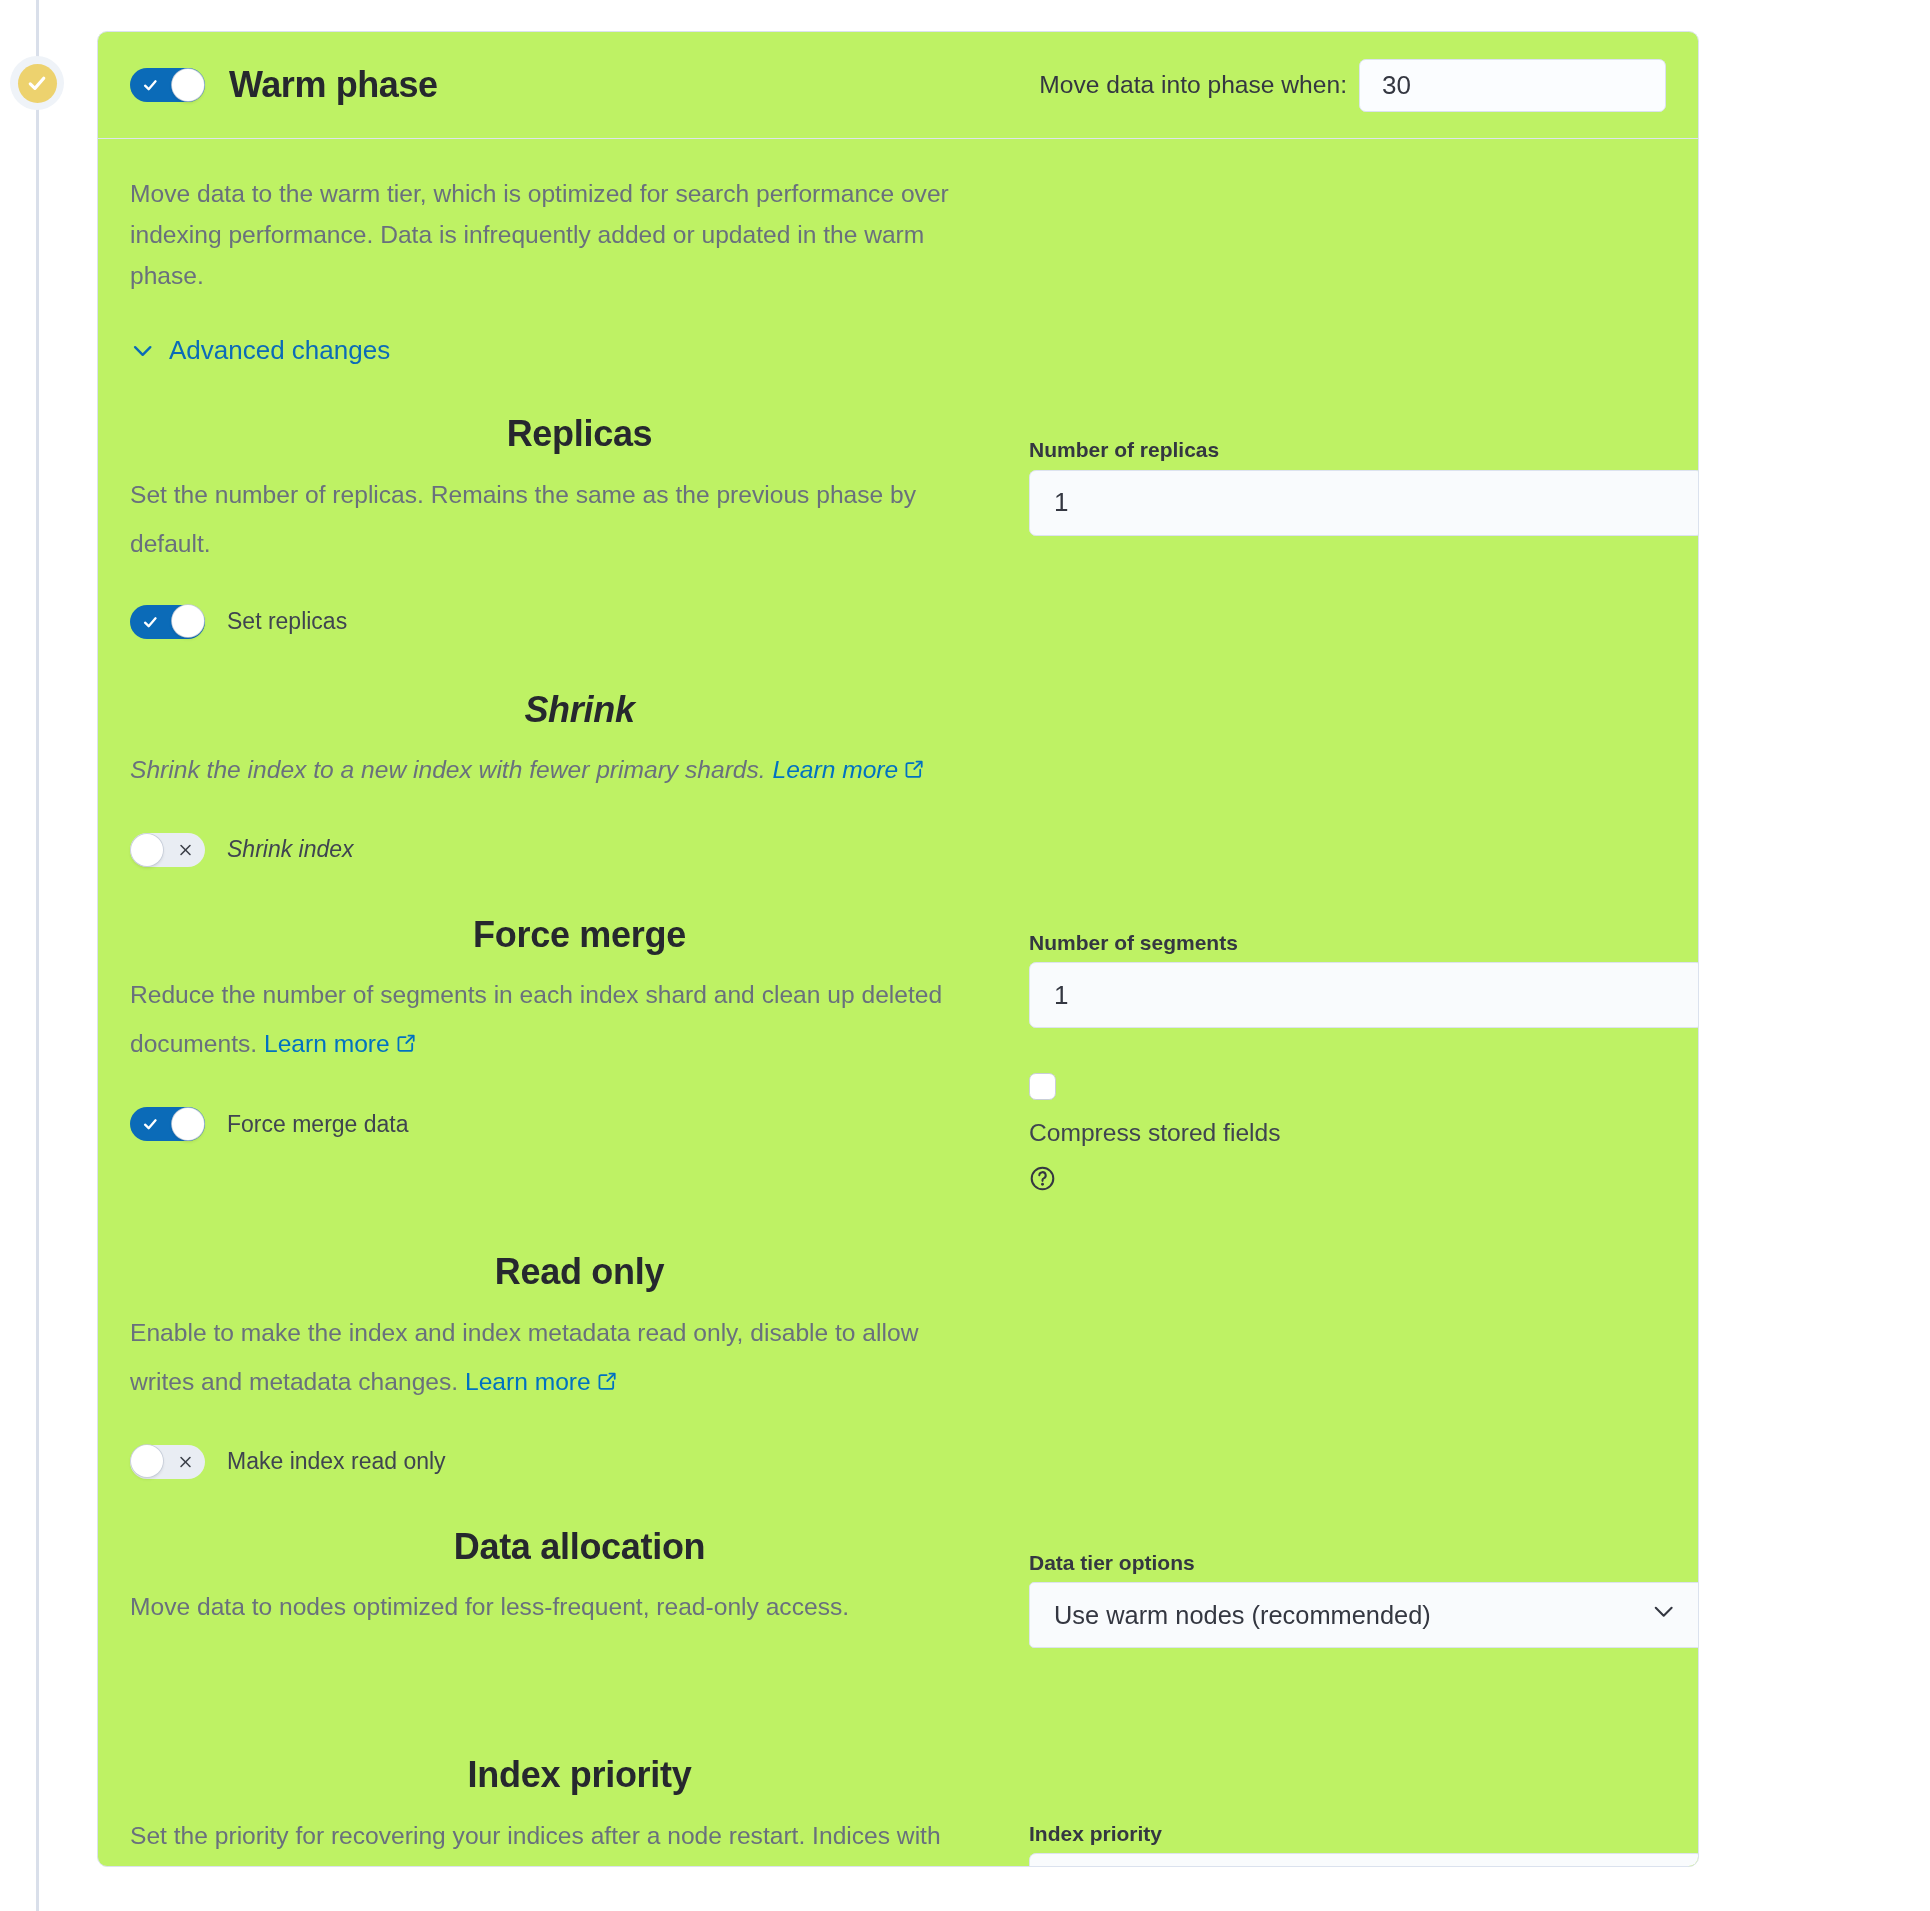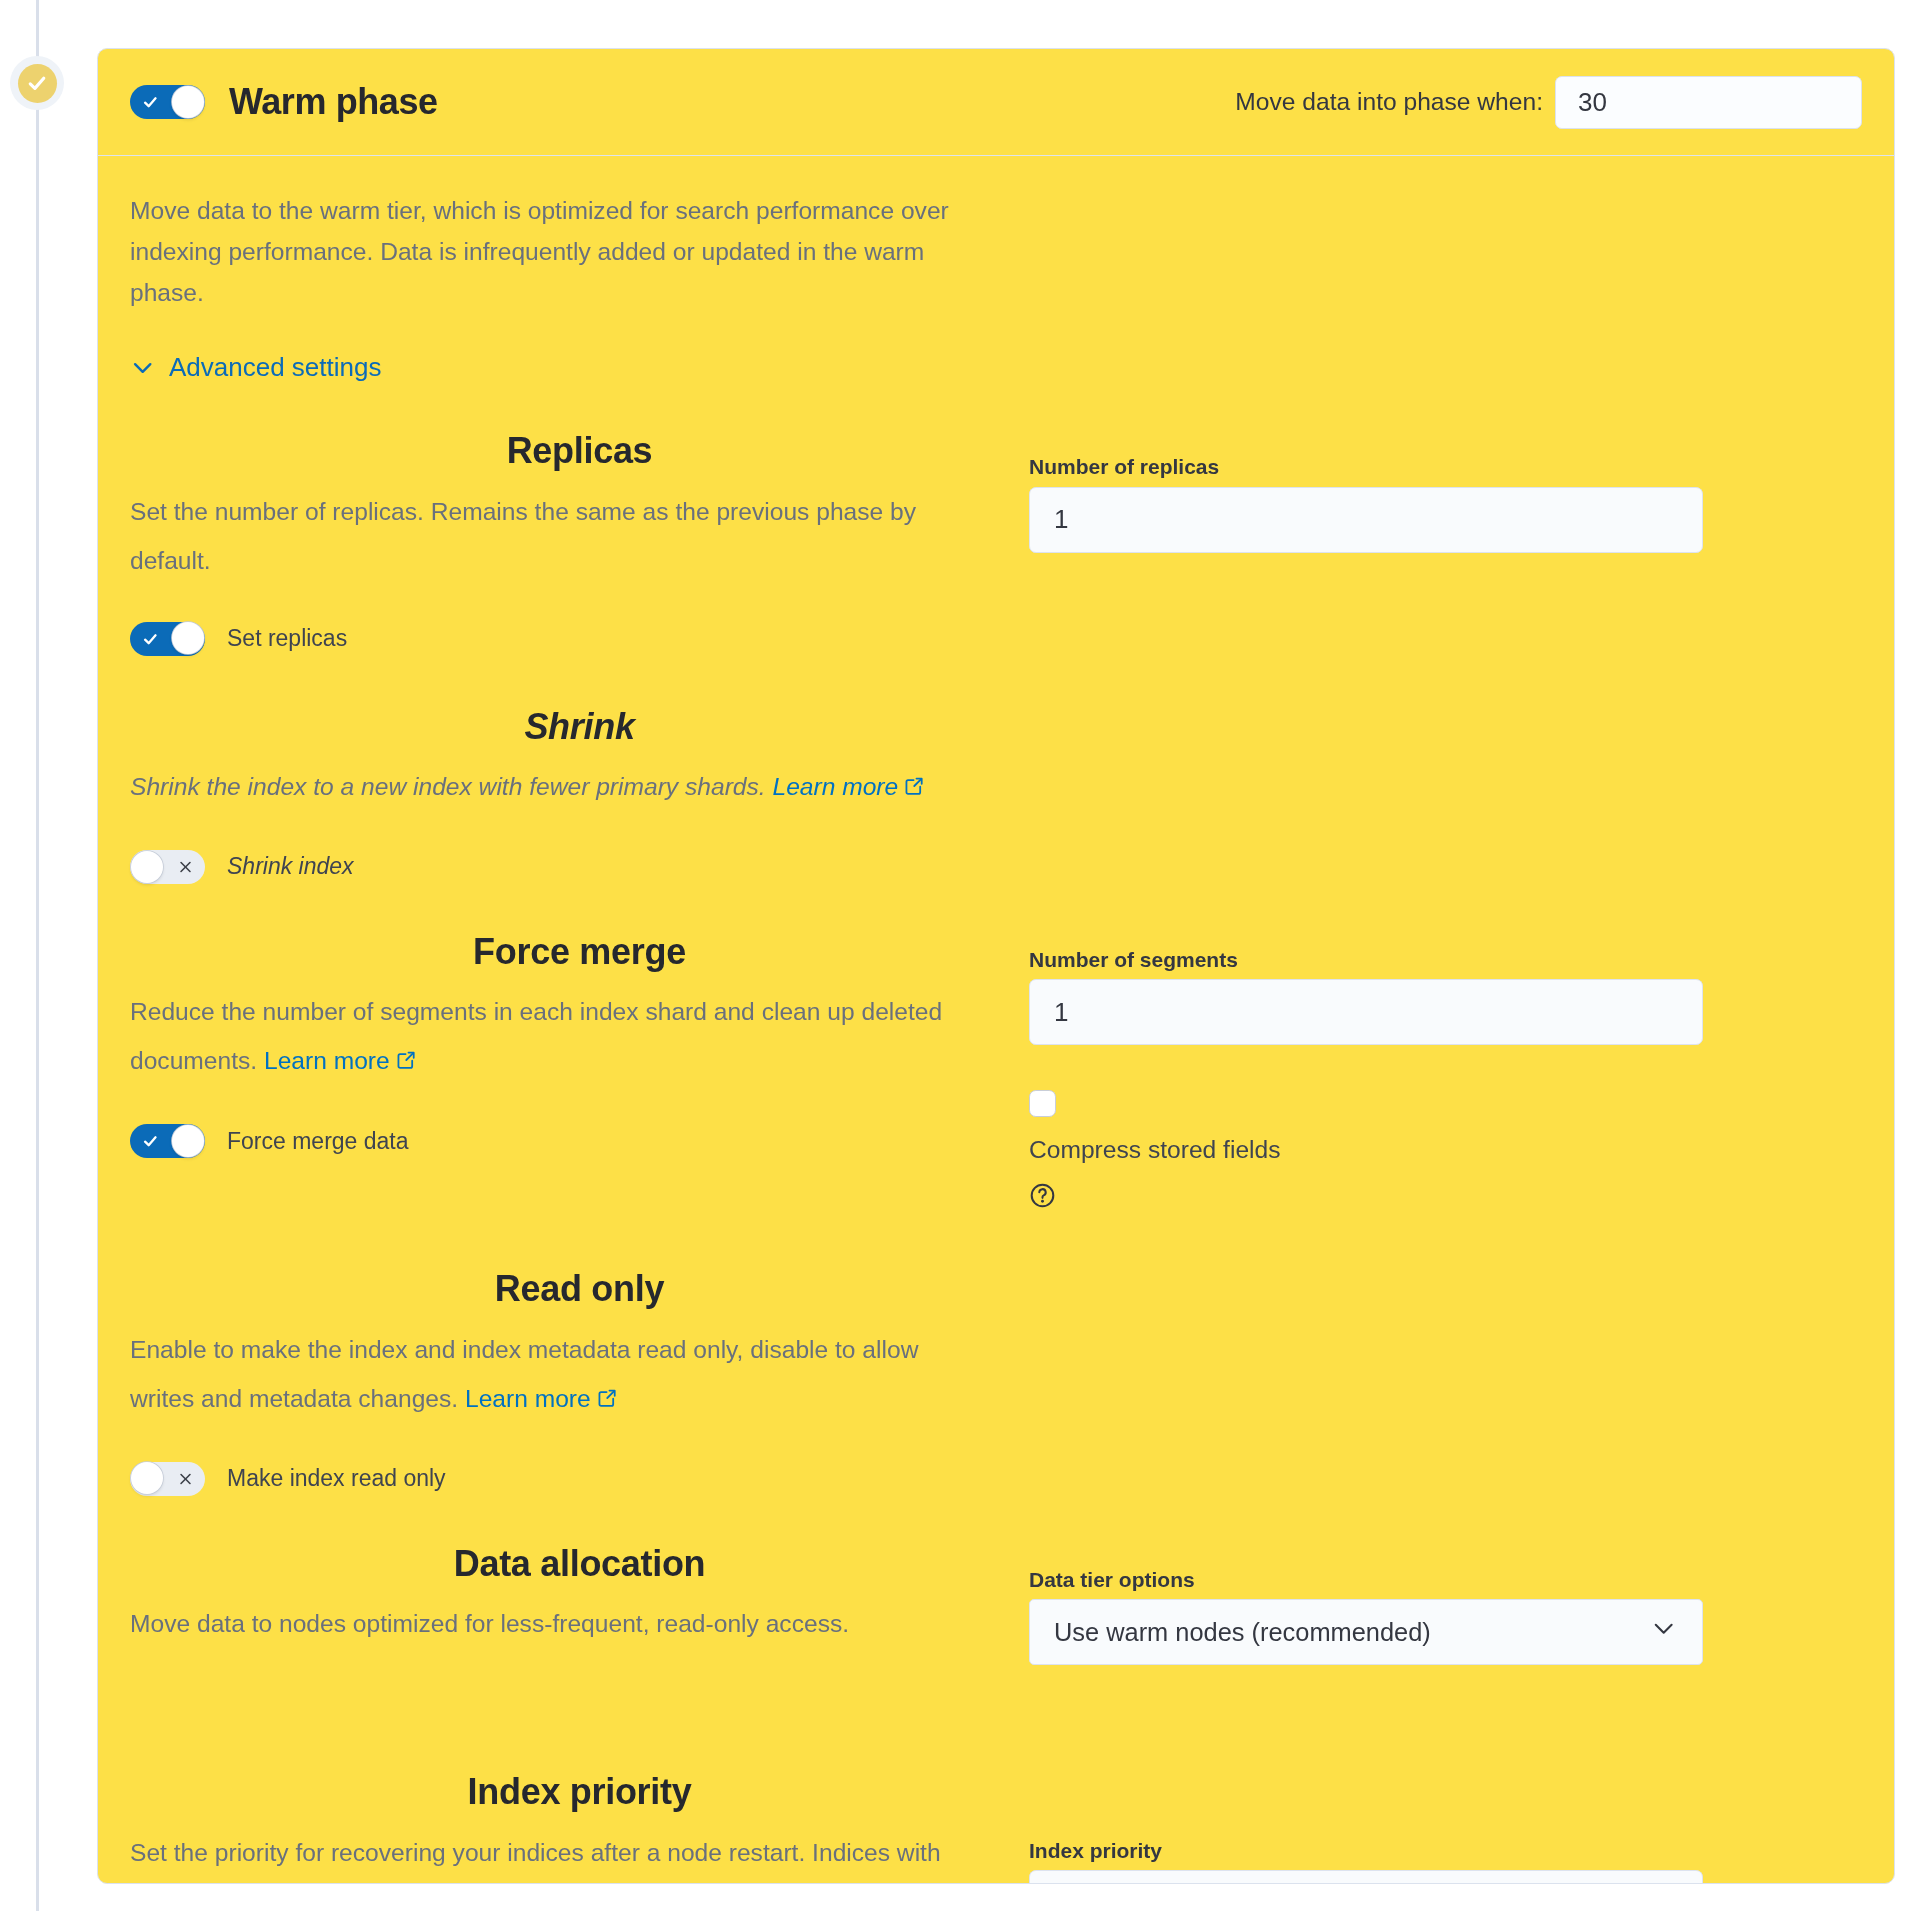--- a/index.html
+++ b/index.html
@@ -7,22 +7,22 @@
     font-family:"Liberation Sans", sans-serif; color:#343741; overflow:hidden; position:relative; }
 
   
   .timeline-line { position:absolute; left:36px; top:0; width:3.4px; height:1911px; background:#d9dfea; }
   .status-badge { position:absolute; left:10.2px; top:56px; width:54px; height:54px; border-radius:50%;
     background:#eff3f8; display:flex; align-items:center; justify-content:center; }
   .status-badge .dot { width:39px; height:39px; border-radius:50%; background:#edd26e;
     display:flex; align-items:center; justify-content:center; }
 
   
-  .card { position:absolute; left:97px; top:48px; width:1798px; height:1836px;
-    background:#fde047; border:1.7px solid #dbe2ee; border-radius:10.2px; overflow:hidden; }
+  .card { position:absolute; left:97px; top:31px; width:1602px; height:1836px;
+    background:#bef264; border:1.7px solid #dbe2ee; border-radius:10.2px; overflow:hidden; }
 
   .card-header { height:107px; display:flex; align-items:center; padding:0 32px;
     border-bottom:1.7px solid #dde4ee; }
   .phase-title { font-size:36px; font-weight:700; color:#26282e; margin-left:24px; letter-spacing:-0.4px; }
   .header-right { margin-left:auto; display:flex; align-items:center; }
   .move-label { font-size:24.6px; color:#343741; margin-right:12px; }
   .timing-input { width:307px; height:53px; background:#fbfdff; border:1.7px solid #dbe2ee; border-radius:6.8px;
     font-size:26px; color:#343741; padding:0 0 0 22px; font-family:"Liberation Sans",sans-serif; outline:none; }
   .unit-group { display:flex; margin-left:15.3px; border:1.7px solid #dbe2ee; border-radius:6.8px; overflow:hidden;
     height:53px; }
@@ -115,21 +115,21 @@
     <p class="intro">Move data to the warm tier, which is optimized for search performance over
 indexing performance. Data is infrequently added or updated in the warm
 phase.</p>
 
     <div class="advanced-row">
       <span style="display:flex">
         <svg width="25.4" height="25.4" viewBox="0 0 16 16">
             <polyline points="3.2,5.8 8,10.6 12.8,5.8" fill="none" stroke="#0b6bb8" stroke-width="1.5" stroke-linecap="round" stroke-linejoin="round"></polyline>
           </svg>
       </span>
-      <span>Advanced settings</span>
+      <span>Advanced changes</span>
     </div>
 
     <div class="sec m60">
       <div class="left">
         <h3>Replicas</h3>
         <p class="desc">Set the number of replicas. Remains the same as the previous phase by
 default.</p>
         <div class="switch-row">
           <div class="switch on">
             <span class="glyph">

